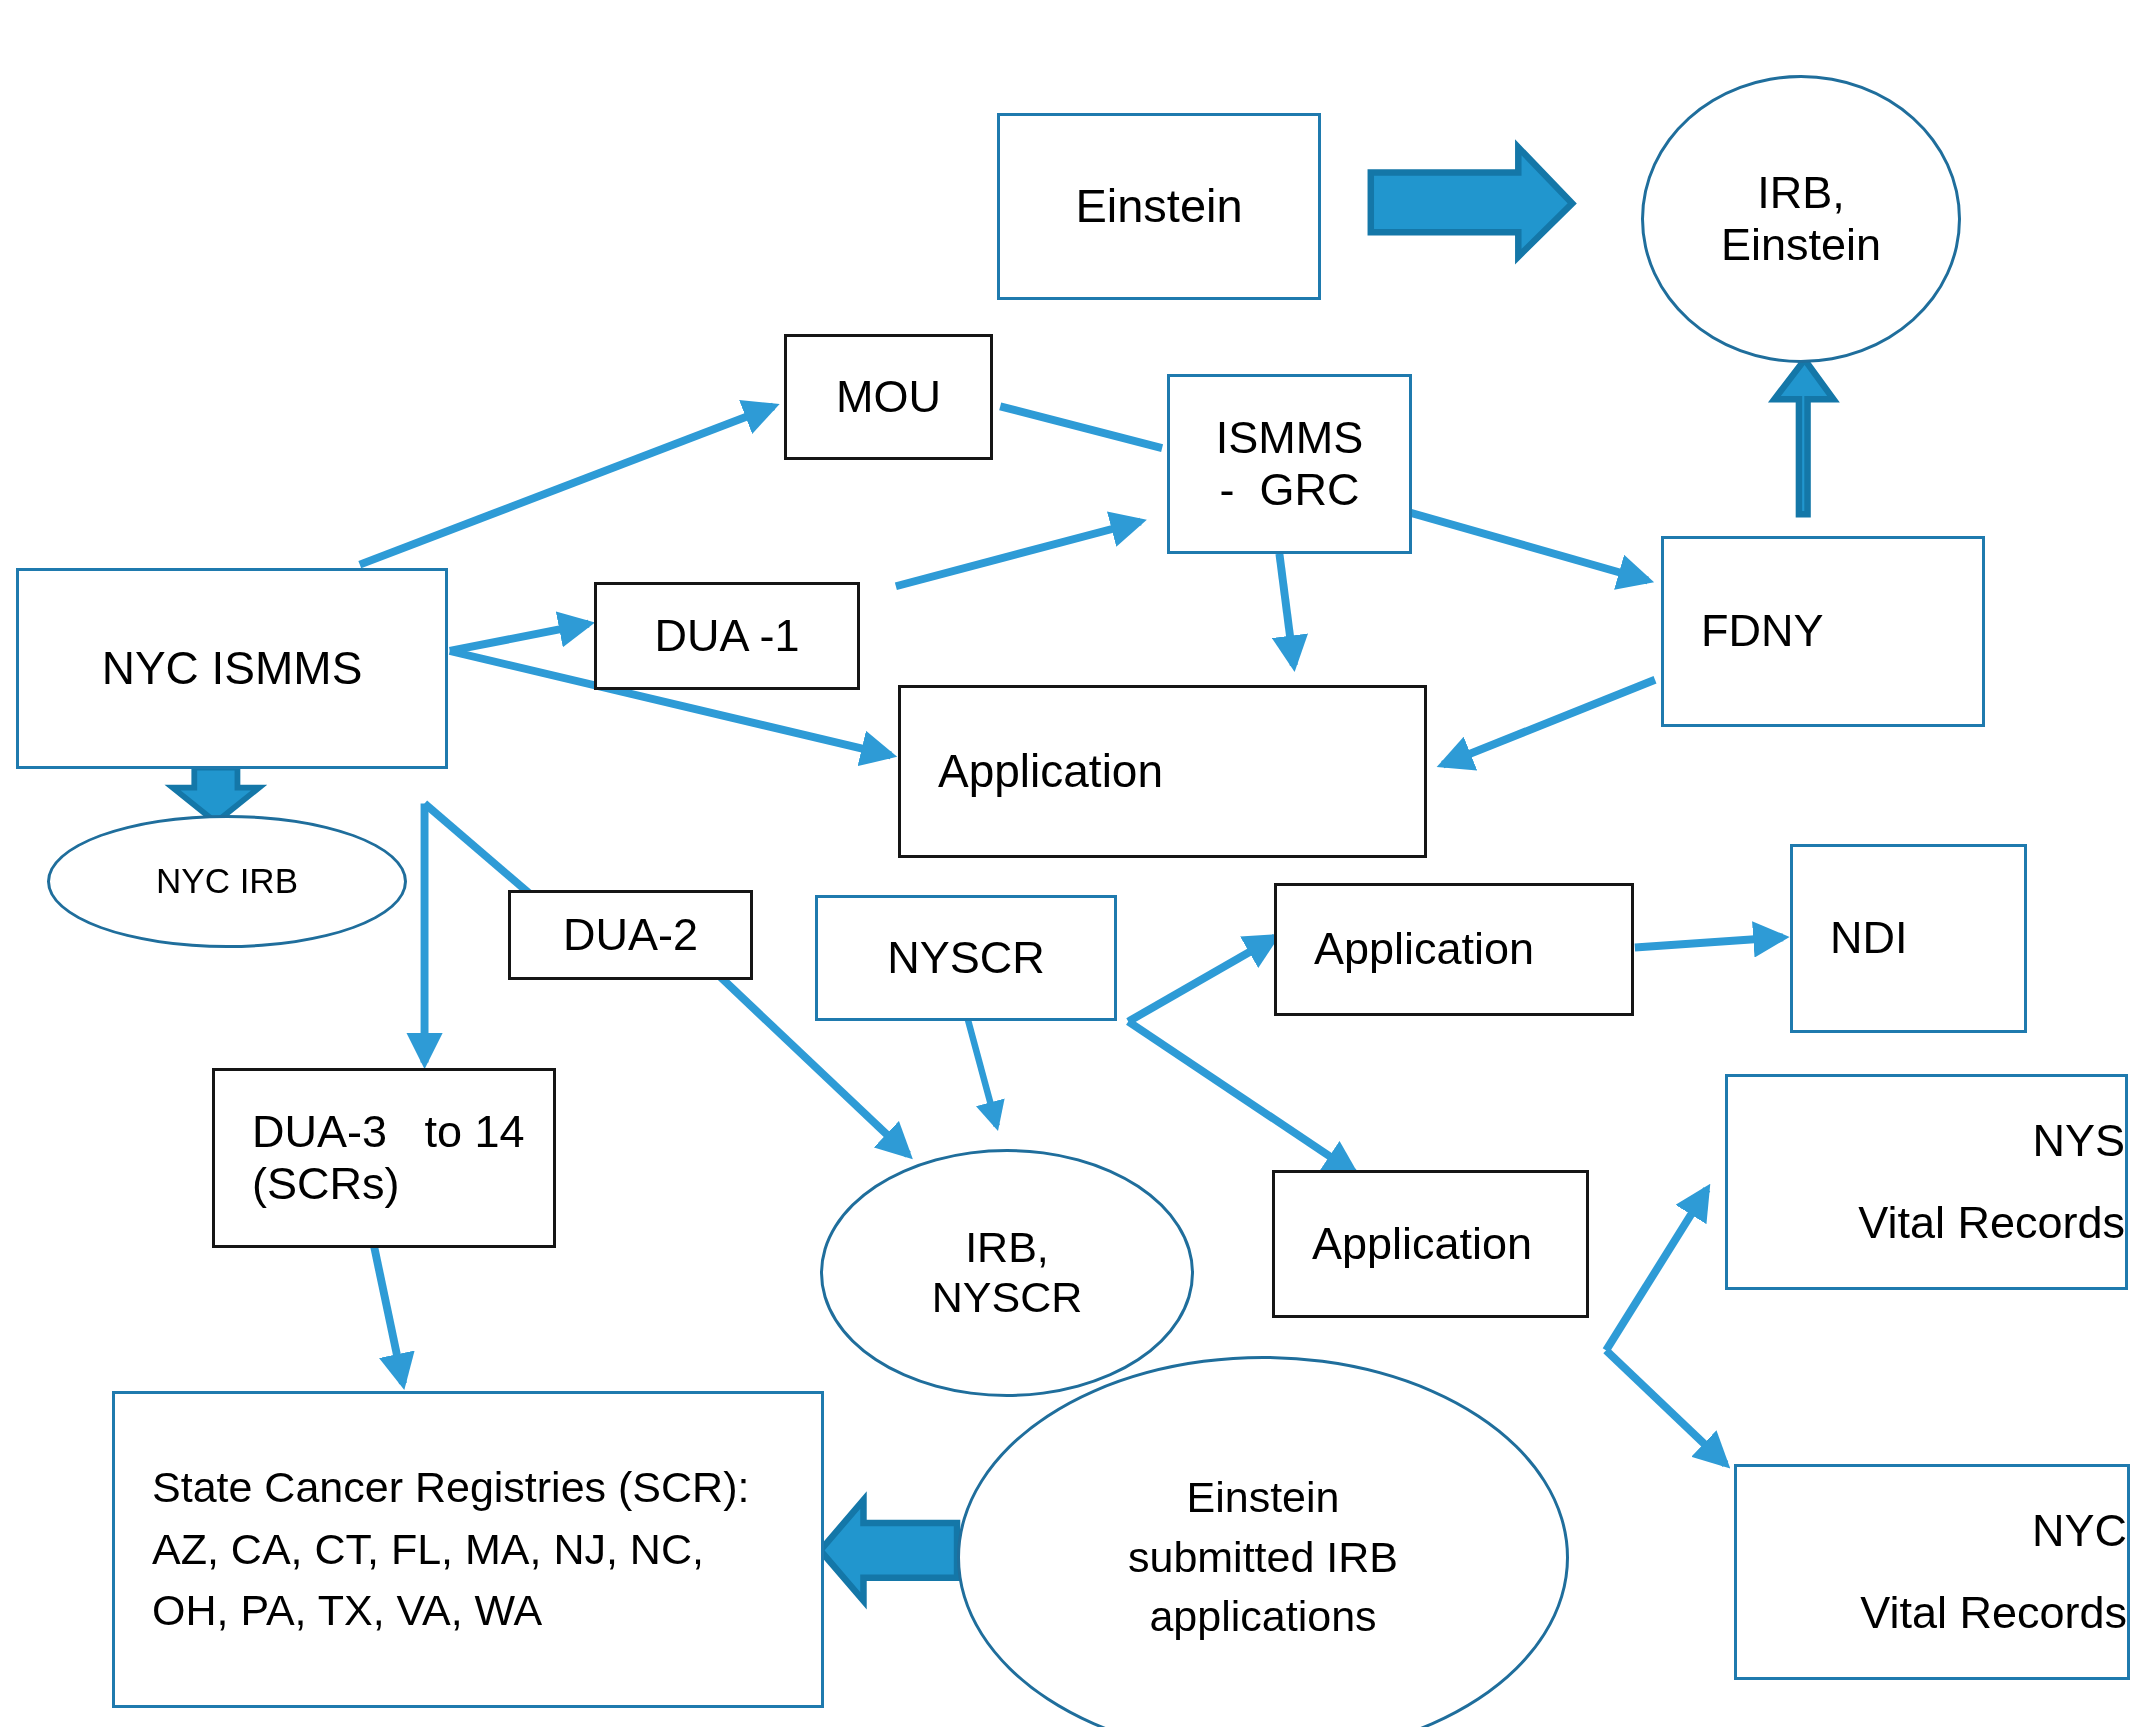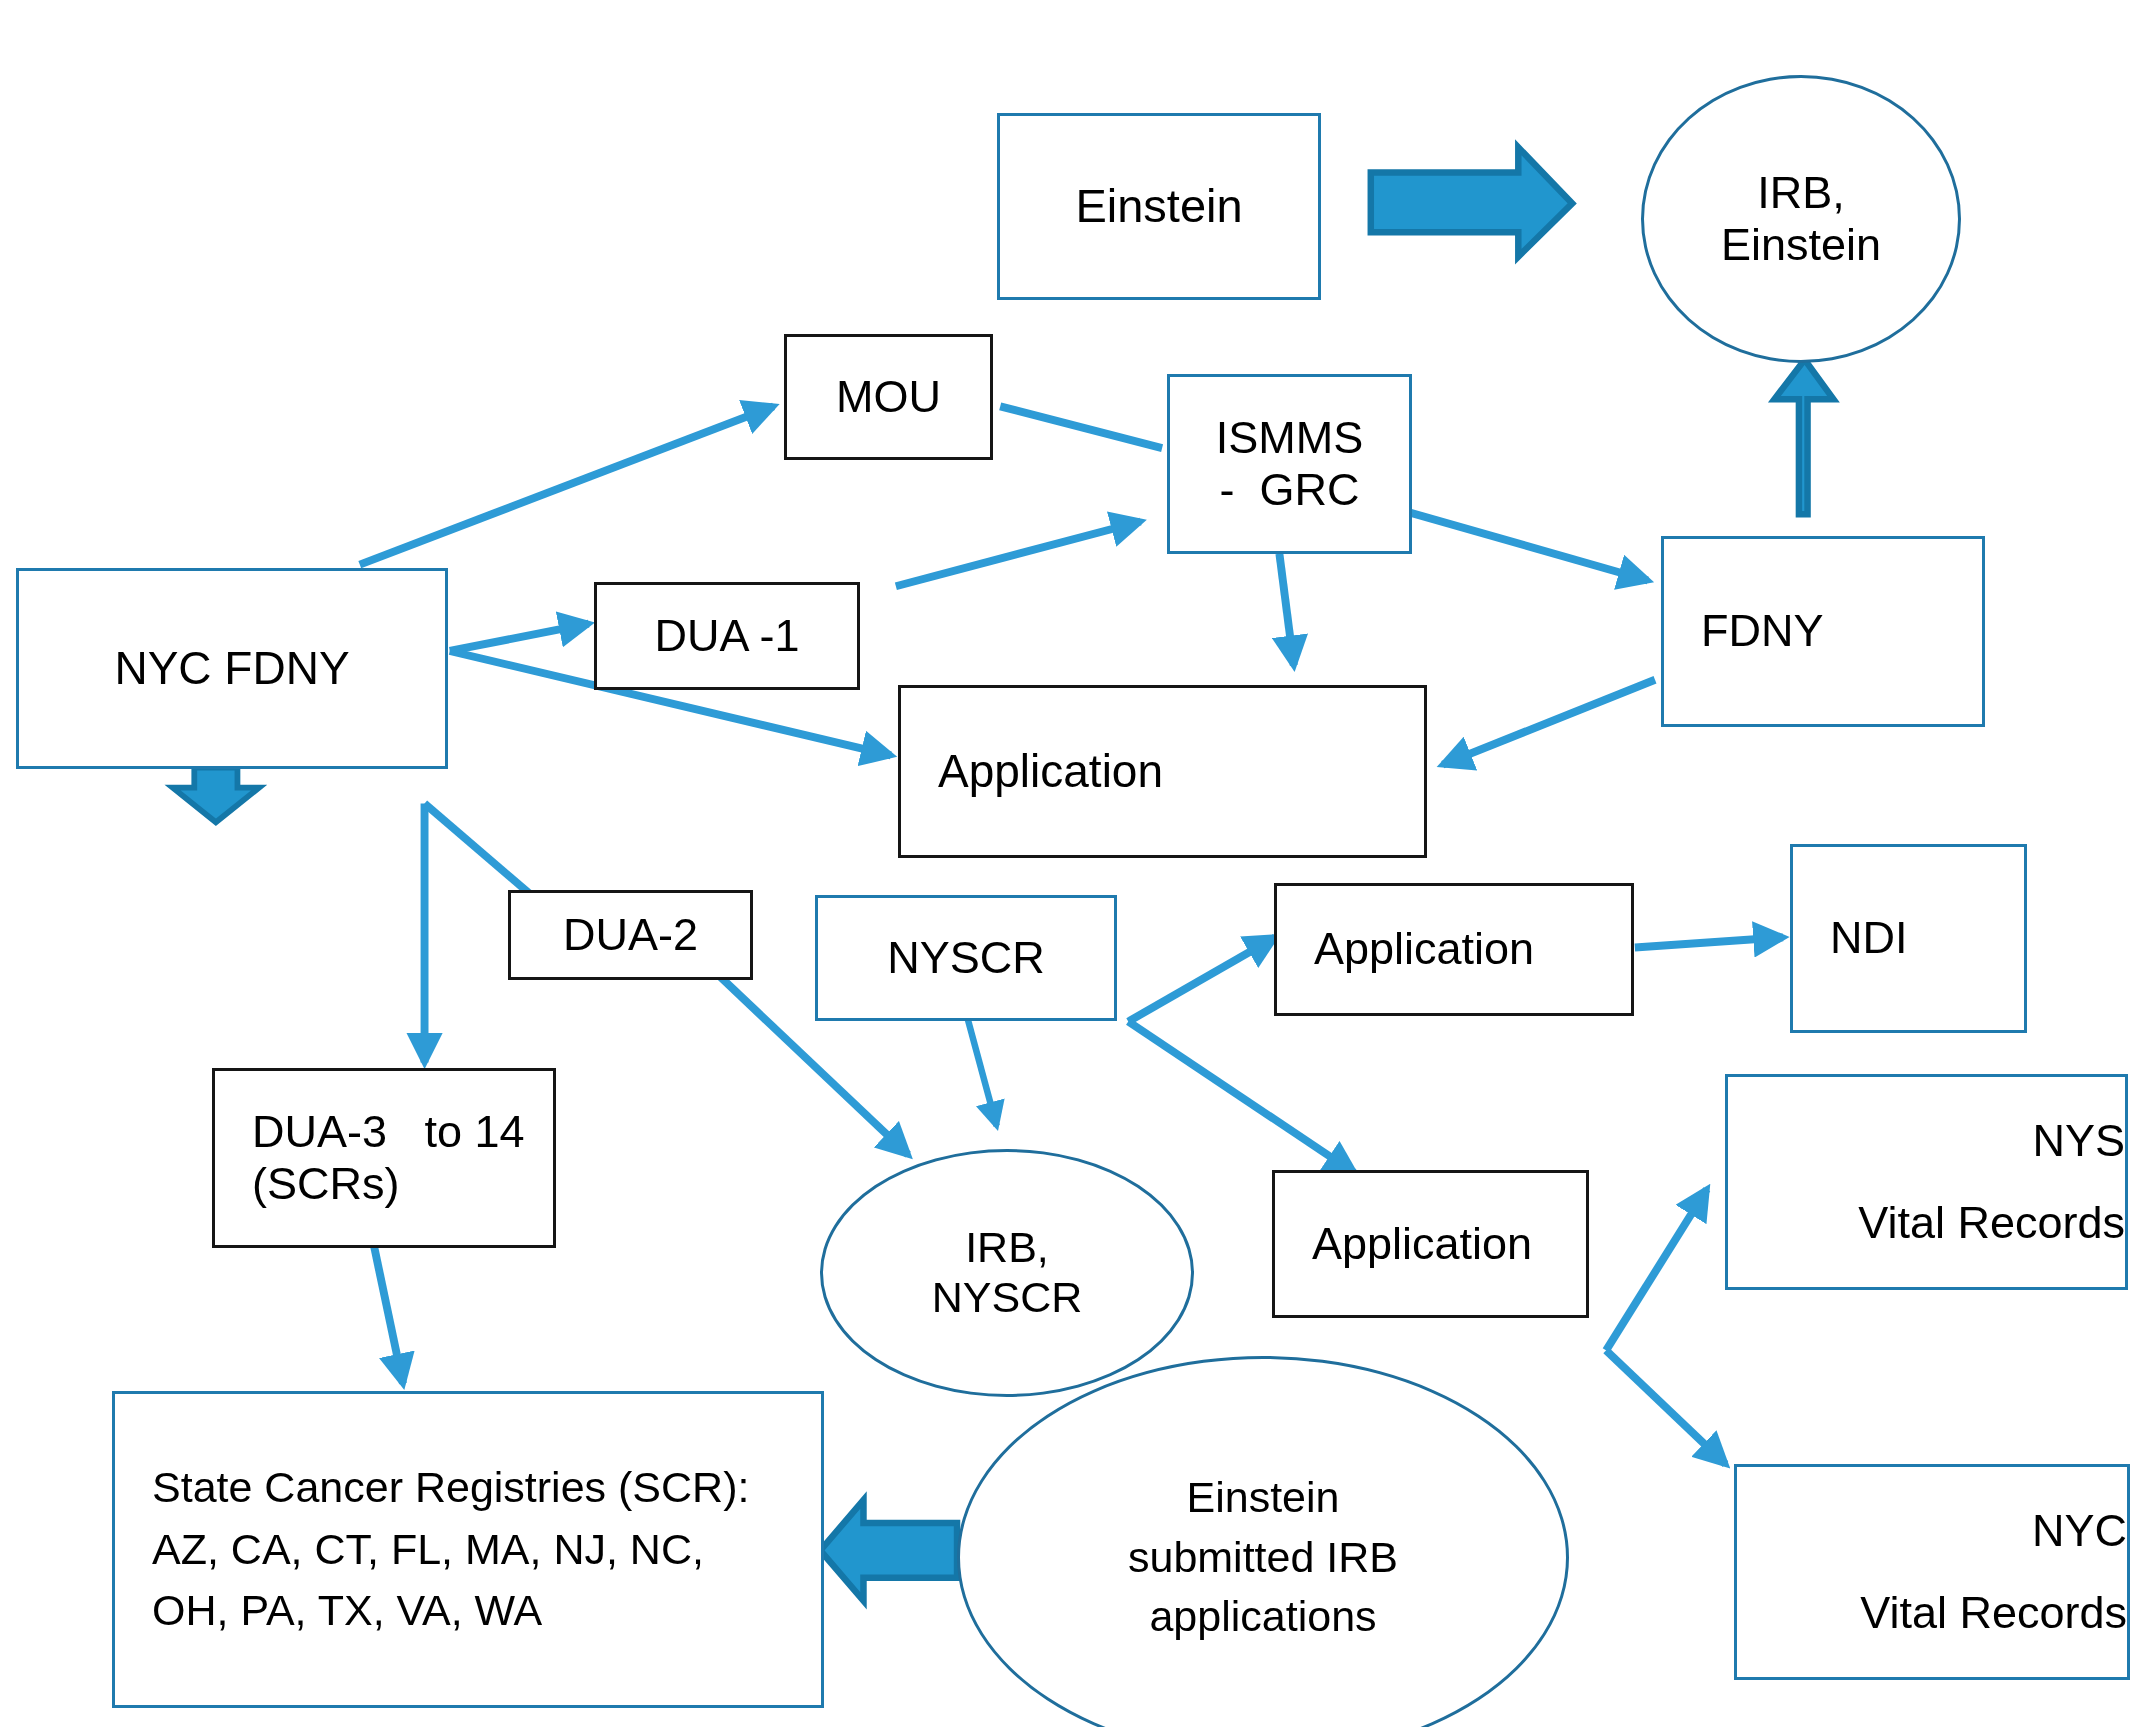--- a/index.html
+++ b/index.html
@@ -146,35 +146,38 @@
   <div class="node rect-black" style="left:784px; top:302px; width:209px; height:126px;">
     <span class="lbl t-62">MOU</span>
   </div>
 
   <div class="node rect-blue" style="left:1167px; top:342px; width:245px; height:180px;">
     <span class="lbl t-62">ISMMS</span>
     <span class="lbl t-62">-  GRC</span>
   </div>
 
   <div class="node rect-blue" style="left:16px; top:536px; width:432px; height:201px;">
-    <span class="lbl t-64">NYC FDNY</span>
+    <span class="lbl t-64">NYC ISMMS</span>
   </div>
 
   <div class="node rect-black" style="left:594px; top:550px; width:266px; height:108px;">
     <span class="lbl t-62">DUA -1</span>
   </div>
 
   <div class="node rect-blue left-align" style="left:1661px; top:504px; width:324px; height:191px;">
     <span class="lbl t-62">FDNY</span>
   </div>
 
   <div class="node rect-black left-align" style="left:898px; top:653px; width:529px; height:173px;">
     <span class="lbl t-64">Application</span>
   </div>
 
+  <div class="node ellipse" style="left:47px; top:783px; width:360px; height:133px;">
+    <span class="lbl t-48">NYC IRB</span>
+  </div>
 
   <div class="node rect-black" style="left:508px; top:858px; width:245px; height:90px;">
     <span class="lbl t-62">DUA-2</span>
   </div>
 
   <div class="node rect-blue" style="left:815px; top:863px; width:302px; height:126px;">
     <span class="lbl t-62">NYSCR</span>
   </div>
 
   <div class="node rect-black left-align" style="left:1274px; top:851px; width:360px; height:133px;">

